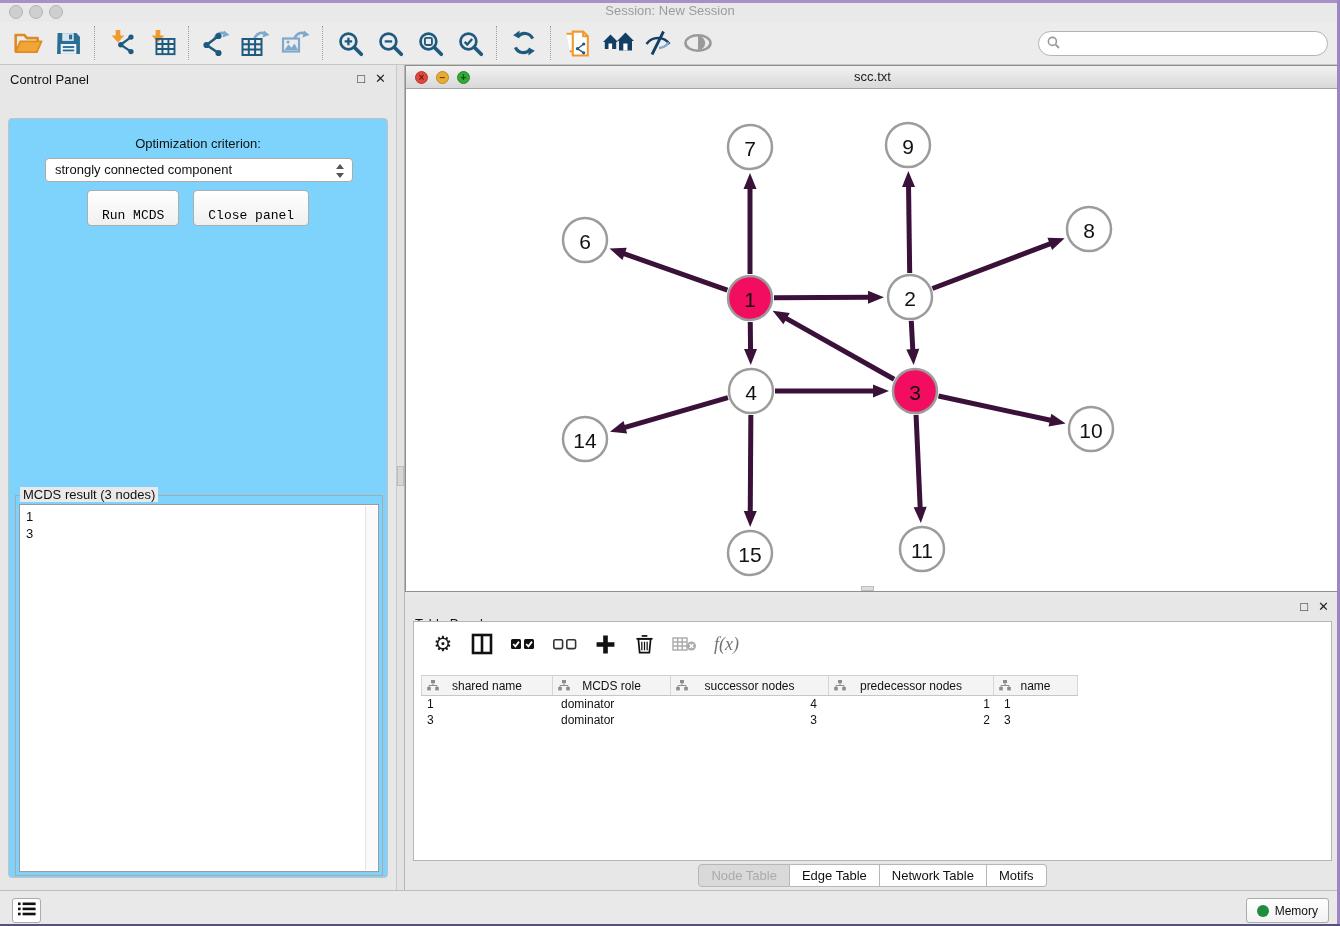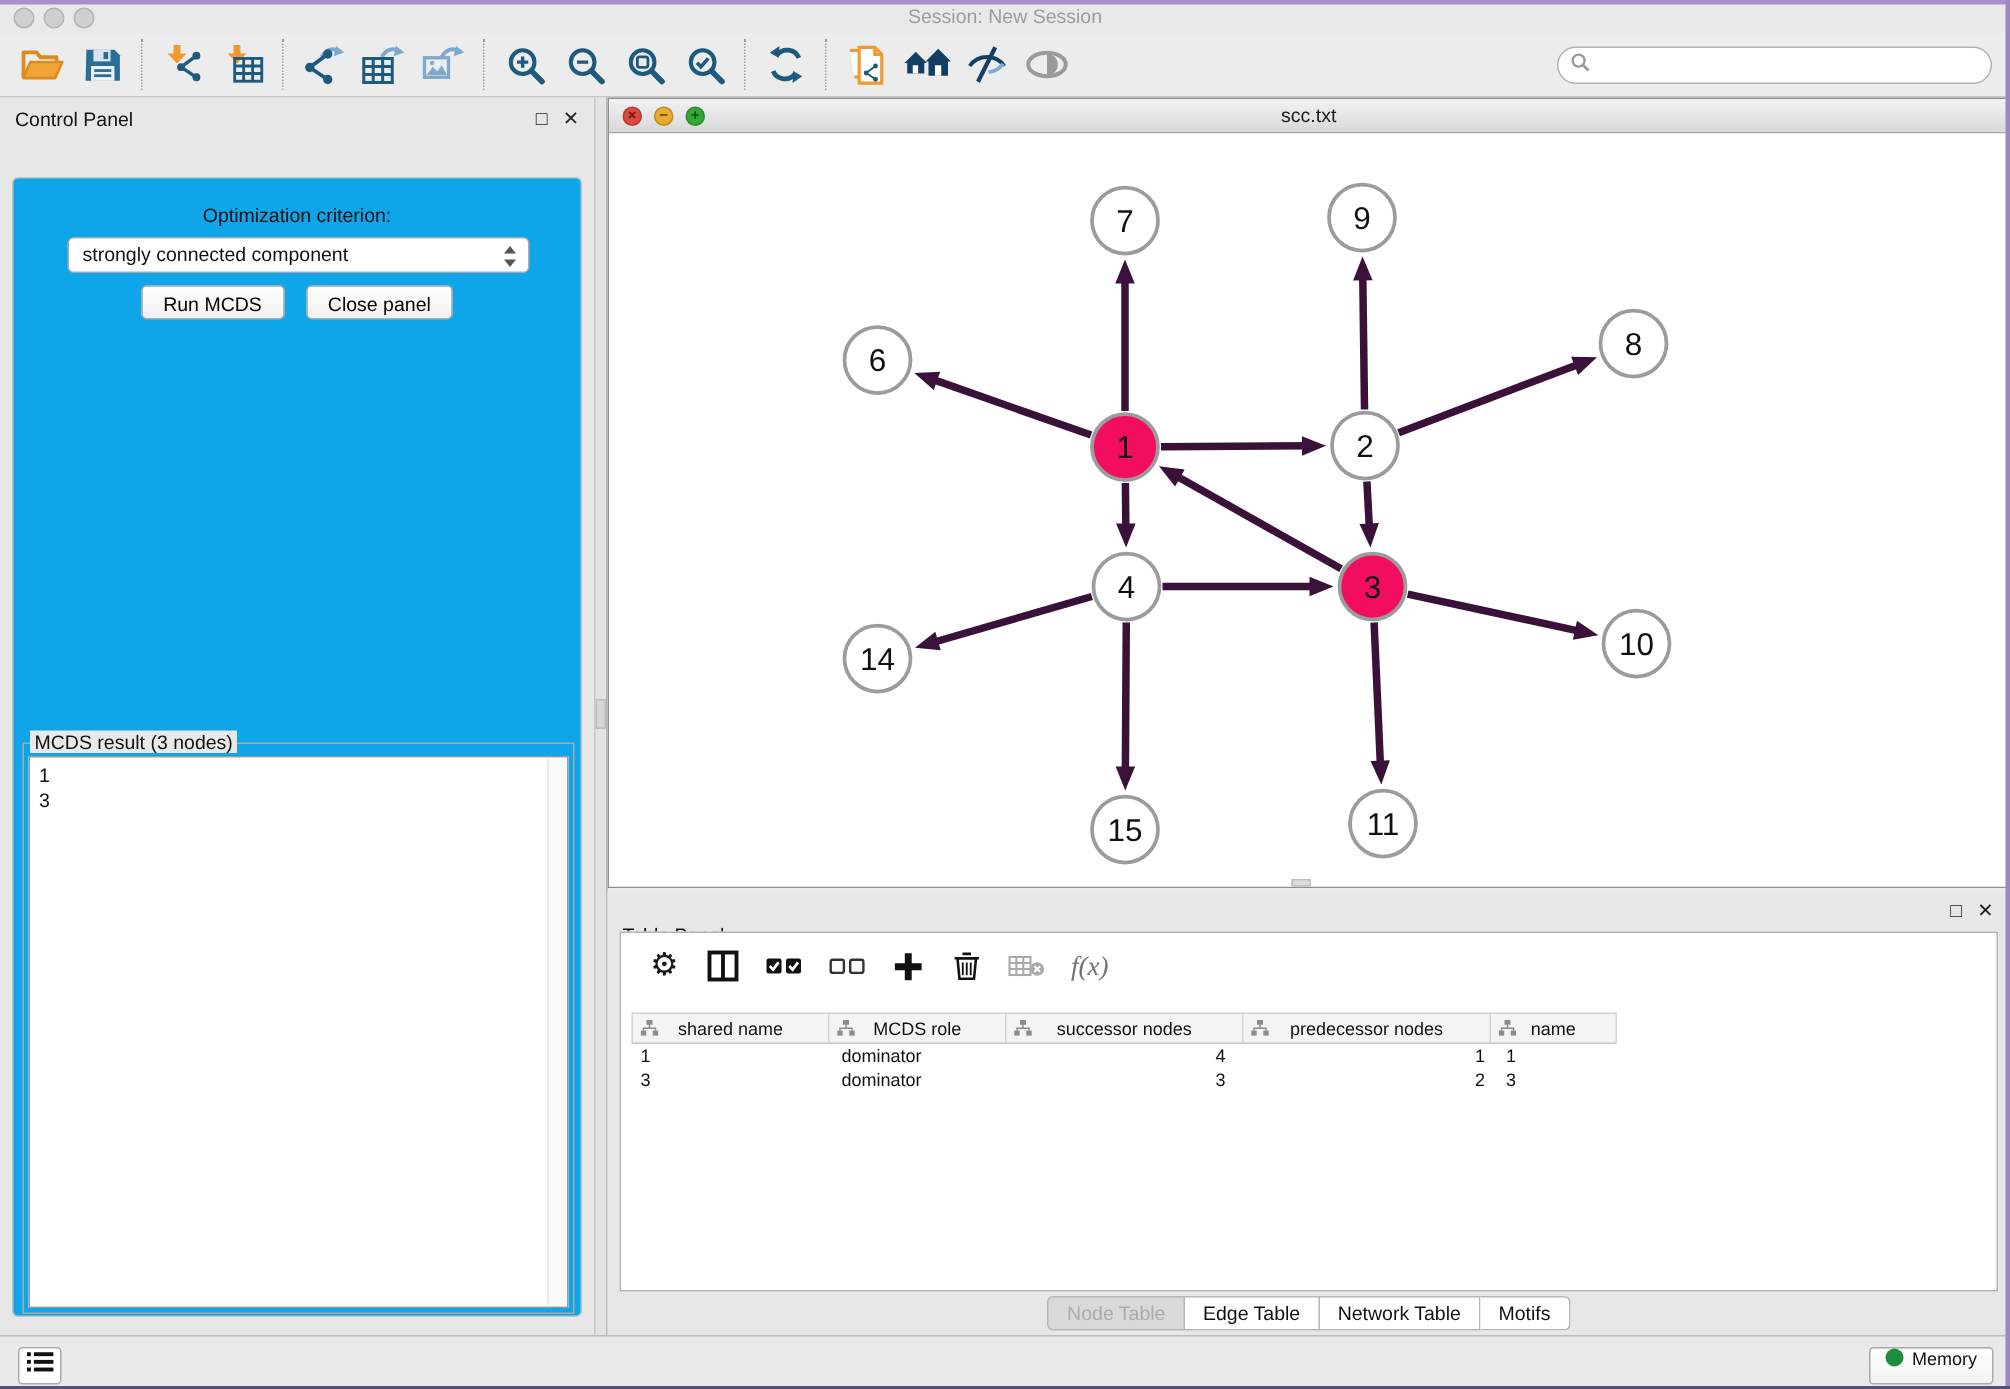--- a/index.html
+++ b/index.html
@@ -27,30 +27,30 @@
   .panel-title{font-size:13px;color:#111;}
   .win-btn{font-size:13px;color:#222;cursor:pointer;line-height:14px;}
   #cp-divider{left:396px;top:65px;width:9px;height:825px;background:#E3E3E3;border-left:1px solid #C9C9C9;border-right:1px solid #B5B5B5;box-sizing:border-box;}
   #cp-grip{left:397px;top:466px;width:7px;height:20px;background:#D6D6D6;border:1px solid #BDBDBD;box-sizing:border-box;}
   .seg-group{display:flex;}
   .seg{height:21px;line-height:21px;padding:0 12px;font-size:13px;background:#FFF;border:1px solid #B7B7B7;
        border-left:none;cursor:pointer;white-space:nowrap;}
   .seg:first-child{border-left:1px solid #B7B7B7;border-radius:4px 0 0 4px;}
   .seg:last-child{border-radius:0 4px 4px 0;}
   .seg.selected{background:#D9D9D9;color:#ABABAB;}
-  #cp-box{left:8px;top:53px;width:380px;height:760px;background:#0ea5e9;border:1px solid #C2C2C2;border-radius:4px;box-sizing:border-box;}
+  #cp-box{left:8px;top:53px;width:380px;height:760px;background:#7dd3fc;border:1px solid #C2C2C2;border-radius:4px;box-sizing:border-box;}
   #opt-label{top:17px;width:100%;text-align:center;font-size:13px;}
   #criterion-select{left:36px;top:39px;width:308px;height:24px;background:#FFF;border:1px solid #ABABAB;border-radius:4px;
         font-size:13px;line-height:22px;padding-left:9px;box-sizing:border-box;cursor:pointer;}
   .stepper{position:absolute;right:7px;top:4px;width:10px;height:16px;}
   .stepper:before,.stepper:after{content:"";position:absolute;left:1px;border-left:4px solid transparent;border-right:4px solid transparent;}
   .stepper:before{top:1px;border-bottom:5px solid #555;}
   .stepper:after{bottom:1px;border-top:5px solid #555;}
-  .cp-btn{height:23px;padding:4px 14px;font-size:13px;background:linear-gradient(#FFF,#F0F0F0);
-          border:1px solid #ADADAD;border-radius:4px;cursor:pointer;font-family:Liberation Sans, sans-serif;}
+  .cp-btn{height:23px;padding:17px 14px;font-size:13px;background:linear-gradient(#FFF,#F0F0F0);
+          border:1px solid #ADADAD;border-radius:4px;cursor:pointer;font-family:Liberation Mono, monospace;}
   #cp-buttons{top:71px;width:100%;display:flex;justify-content:center;gap:14px;}
   #result-fieldset{left:6px;top:376px;width:368px;height:381px;border:1px solid #A9A9A9;box-sizing:border-box;}
   #result-legend{position:absolute;top:-9px;left:4px;background:#E9E9E9;padding:0 3px;font-size:13px;}
   #result-area{position:absolute;left:3px;top:8px;right:3px;bottom:3px;background:#FFF;border:1px solid #9B9B9B;}
   #result-lines{padding:3px 6px;font-size:13px;line-height:17px;}
   #result-scroll{position:absolute;top:1px;right:1px;bottom:1px;width:11px;background:#FAFAFA;border-left:1px solid #E4E4E4;}
   
   #network-window{left:405px;top:65px;width:935px;height:527px;border:1px solid #8F8F8F;background:#FFF;box-sizing:border-box;}
   #nw-titlebar{left:0;top:0;width:100%;height:23px;background:linear-gradient(#F2F2F2,#D8D8D8);border-bottom:1px solid #A6A6A6;box-sizing:border-box;}
   #nw-title{width:100%;text-align:center;font-size:13px;line-height:22px;color:#1A1A1A;}
@@ -75,21 +75,21 @@
   .th-cell:first-child{border-left:1px solid #D6D6D6;}
   .th-icon{position:absolute;left:5px;top:4px;}
   .td-row{display:flex;height:16px;}
   .td-cell{font-size:12px;line-height:16px;box-sizing:border-box;overflow:hidden;white-space:nowrap;}
   #tp-tabs{left:0;top:269px;width:935px;display:flex;justify-content:center;}
   
   #statusbar{left:0;top:890px;width:1340px;height:36px;background:#E9E9E9;border-top:1px solid #BDBDBD;box-sizing:border-box;}
   #list-btn{left:12px;top:7px;width:27px;height:23px;background:#FFF;border:1px solid #ABABAB;border-radius:3px;
             display:flex;align-items:center;justify-content:center;cursor:pointer;}
   #memory-btn{right:11px;top:7px;height:23px;background:linear-gradient(#FFF,#F2F2F2);border:1px solid #ABABAB;border-radius:3px;
-            display:flex;gap:6px;padding:0 10px;font-size:12px;cursor:pointer;}
+            display:flex;align-items:center;gap:6px;padding:0 10px;font-size:12px;cursor:pointer;}
   #memory-dot{width:12px;height:12px;border-radius:50%;background:#1E8E3E;display:inline-block;}
 </style>
 </head>
 <body>
 
 <div class="abs" id="titlebar">
   <div class="abs" style="left:9px;top:5px;">
     <span class="mac-dot"></span><span class="mac-dot"></span><span class="mac-dot"></span>
   </div>
   <div id="app-title">Session: New Session</div>

